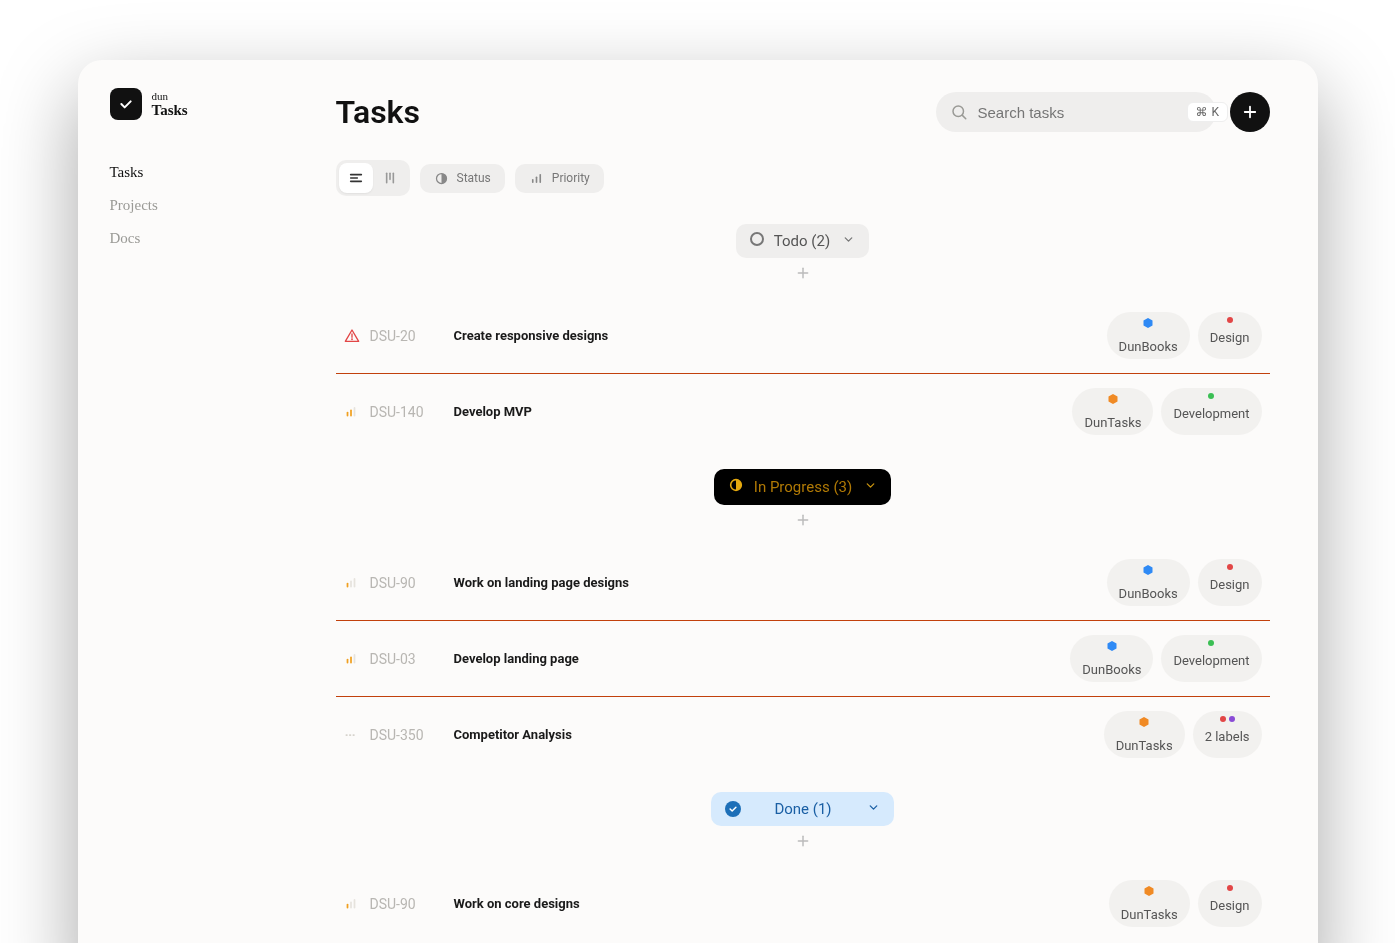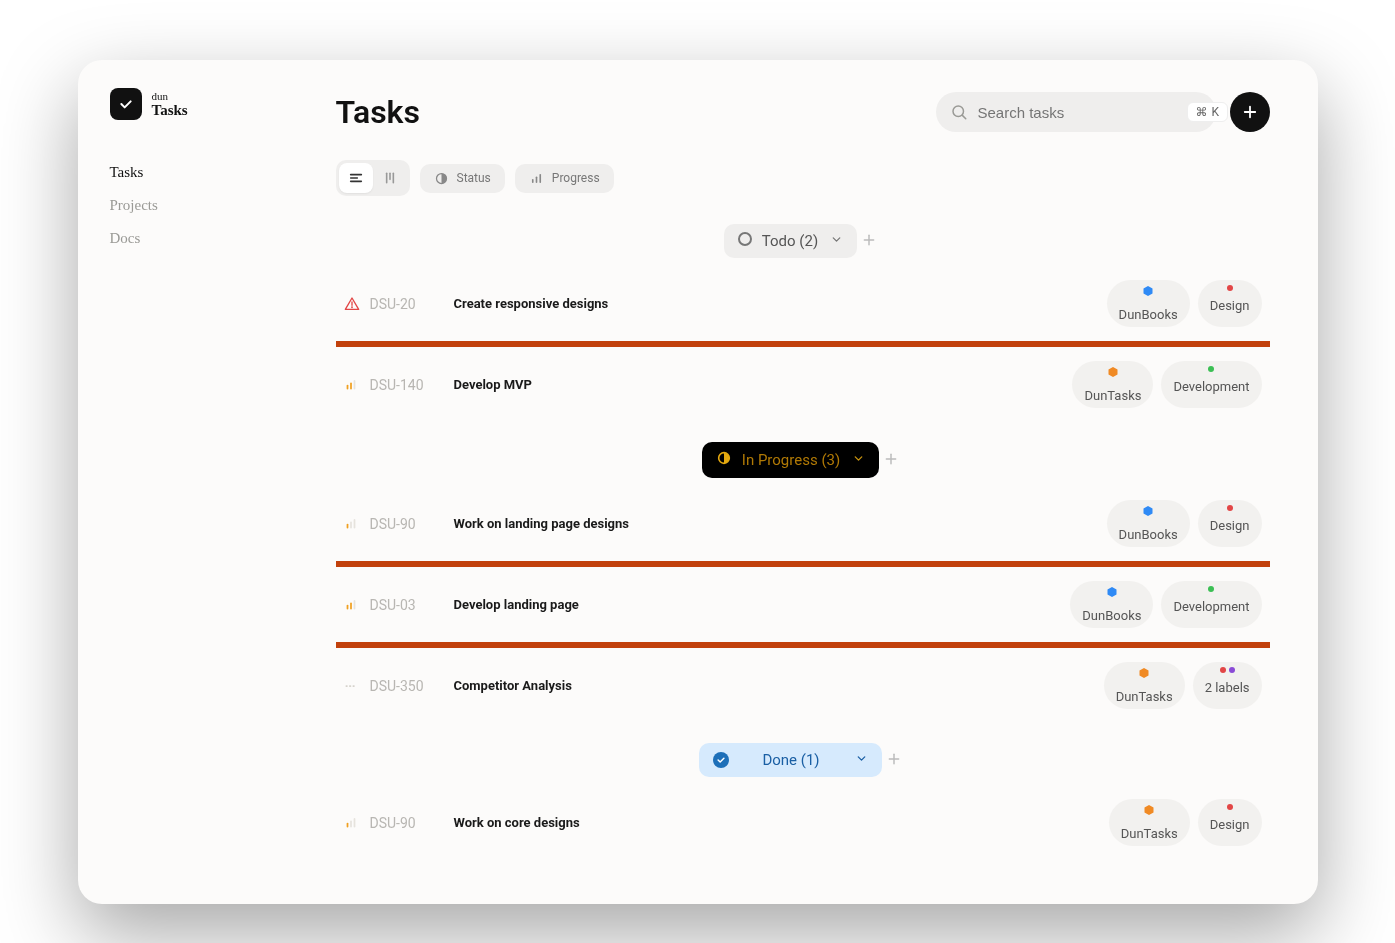--- a/index.html
+++ b/index.html
@@ -106,34 +106,35 @@
     .chip {
       display:flex; align-items:center; gap:8px;
       background:#efeeed; color:#777;
       padding:7px 14px; border-radius:10px; font-size:12px;
       cursor:pointer;
     }
     .group { margin-bottom: 20px; }
     .group-header-row {
       display:flex; align-items:center; justify-content:center;
       margin-bottom: 8px;
+      flex-direction: column;
     }
     .group-pill {
       display:inline-flex; align-items:center; gap:10px;
       padding:8px 14px; border-radius:10px; font-size:15px;
       cursor:pointer;
     }
     .group-pill.todo { background:#efeeed; color:#555; }
     .group-pill.inprogress { background:#000000; color:#b07905; }
     .group-pill.done { background:#d6eafd; color:#1a5fa4;gap:33px; }
     .plus-small { color:#bbb; cursor:pointer; font-size:20px; padding:4px; }
     .task-row {
       display:flex; align-items:center;
       padding:14px 8px;
-      border-bottom:6px solid #c2410c;
+      border-bottom:1px solid #c2410c;
     }
     .task-row:last-child { border-bottom:none;}
     .priority-cell { width:26px; display:flex; align-items:center; }
     .task-id { font-size:14px; color:#b8b6b2; width:84px; }
     .task-title { font-size:13px; color:#1a1a1a; flex:1;font-weight:bold; }
     .tags { display:flex; gap:8px; }
     .tag {
       display:flex; align-items:center; gap:7px;
       background:#f2f1ef; border-radius:999px;
       padding:5px 12px; font-size:13px; color:#555;flex-direction:column;
@@ -222,21 +223,21 @@
             <path d="M12 4 A8 8 0 0 1 12 20 Z" fill="#888" stroke="none"></path>
           </svg>
         <span>Status</span>
       </div>
       <div class="chip">
         <svg width="15" height="15" viewBox="0 0 24 24" fill="none" stroke="#888" stroke-width="2.6" stroke-linecap="round">
             <line x1="6" y1="18" x2="6" y2="14"></line>
             <line x1="12" y1="18" x2="12" y2="10"></line>
             <line x1="18" y1="18" x2="18" y2="6"></line>
           </svg>
-        <span>Progress</span>
+        <span>Priority</span>
       </div>
     </div>
 
     <div id="groups">
         <div class="group">
     <div class="group-header-row">
       <div class="group-pill todo">
         <span><span class="status-circle"></span></span>
         <span>Todo (2)</span>
         <span><svg class="chev" width="13" height="13" viewBox="0 0 24 24" fill="none" stroke="#777" stroke-width="2.4" stroke-linecap="round" stroke-linejoin="round">

